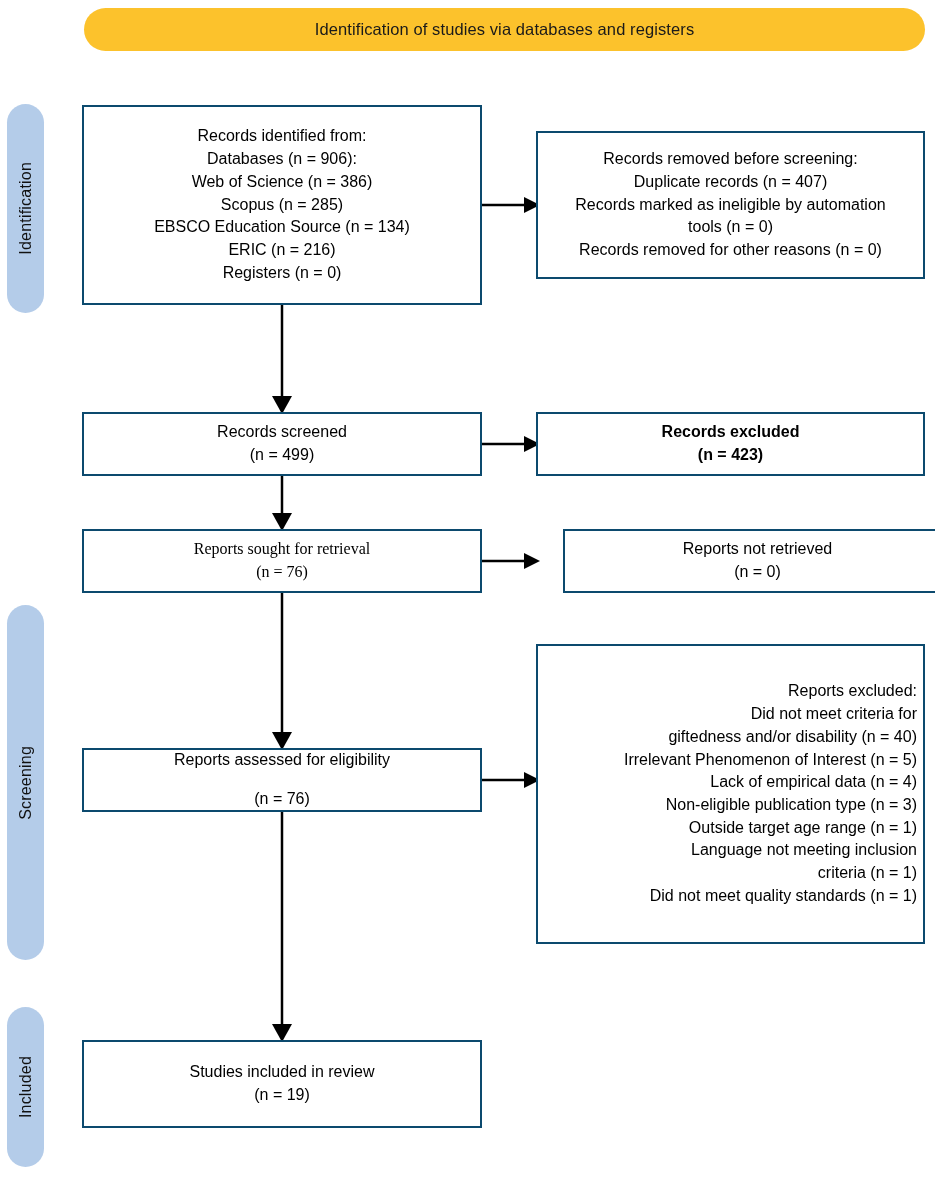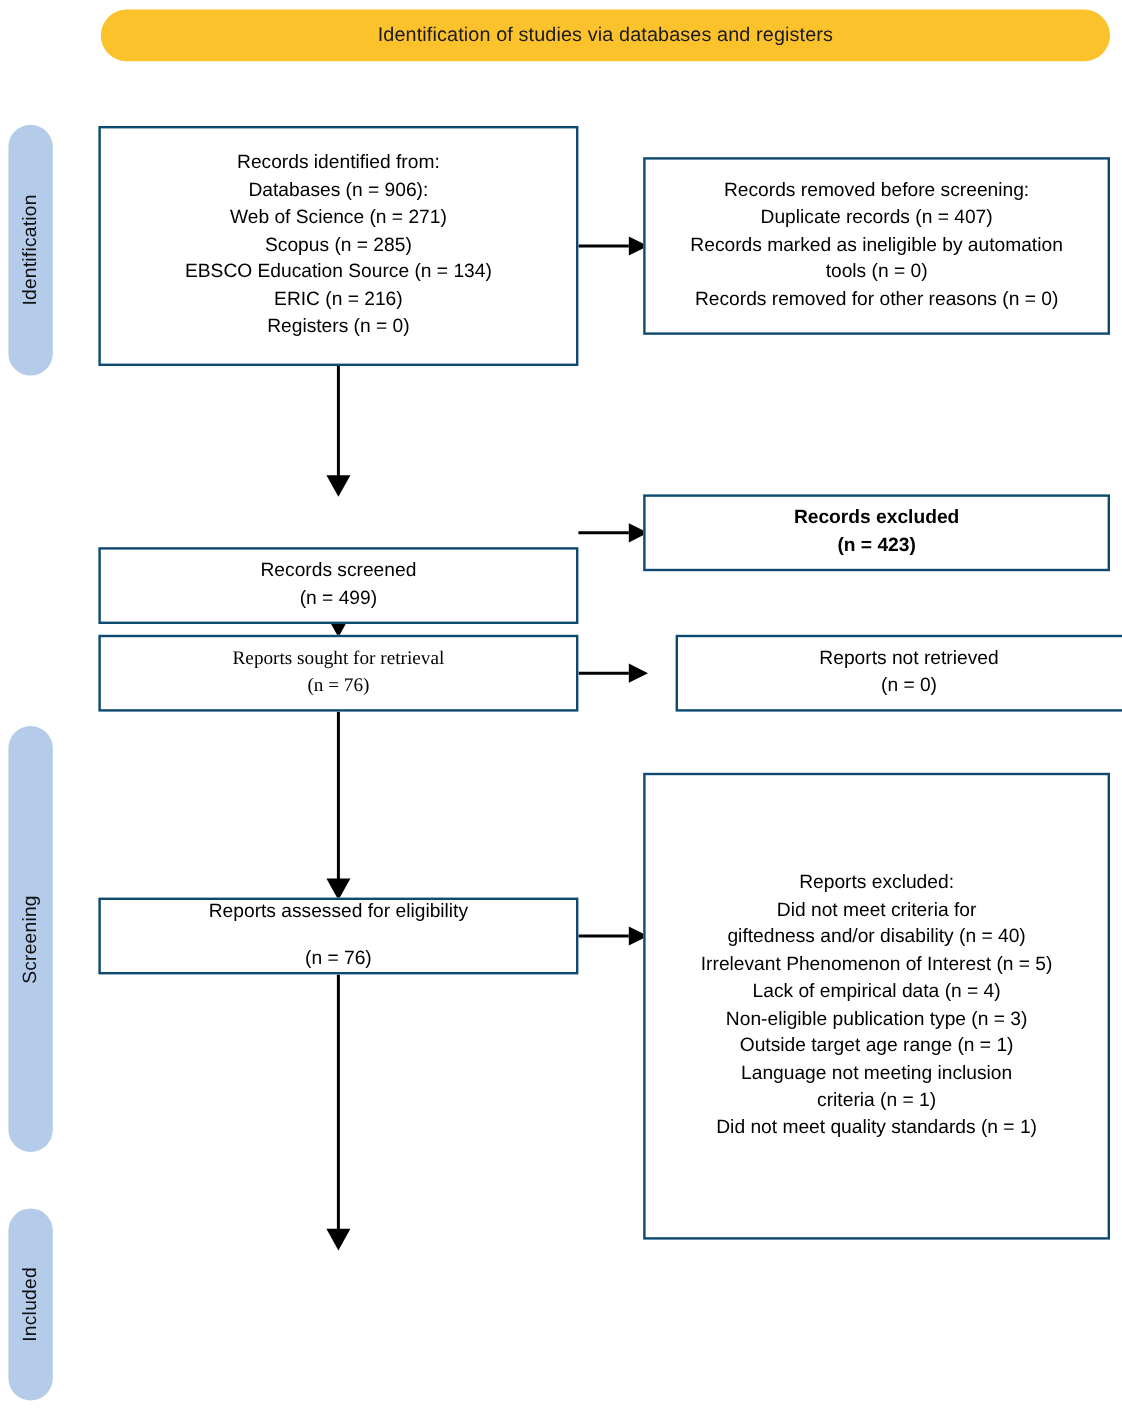--- a/index.html
+++ b/index.html
@@ -68,26 +68,26 @@
     text-align: center;
     font-size: 16px;
     line-height: 1.42;
     color: #000000;
     padding: 2px 6px;
   }
   .node .line { display: block; white-space: nowrap; }
 
   .n-identified   { left: 82px;  top: 105px;  width: 400px; height: 200px; }
   .n-removed      { left: 536px; top: 131px;  width: 389px; height: 148px; }
-  .n-screened     { left: 82px;  top: 412px;  width: 400px; height: 64px; margin-top: 44px;  }
+  .n-screened     { left: 82px;  top: 412px;  width: 400px; height: 64px;  }
   .n-excluded     { left: 536px; top: 412px;  width: 389px; height: 64px; font-weight: bold;  }
   .n-sought       { left: 82px;  top: 529px;  width: 400px; height: 64px; font-family: Liberation Serif, serif;  }
   .n-notretrieved { left: 536px; top: 529px;  width: 389px; height: 64px; margin-left: 27px;  }
   .n-assessed     { left: 82px;  top: 748px;  width: 400px; height: 64px; gap: 16px;  }
-  .n-repexcluded  { left: 536px; top: 644px;  width: 389px; height: 389px; }
+  .n-repexcluded  { left: 536px; top: 644px;  width: 389px; height: 300px; align-items: flex-end; }
   .n-included     { left: 82px;  top: 1040px; width: 400px; height: 88px;  }
 
   .conn { position: absolute; }
   .conn svg { display: block; }
 </style>
 </head>
 <body>
 
 <div id="diagram">
 
@@ -130,21 +130,21 @@
       <polygon points="524,772 540,780 524,788" fill="#000"></polygon>
 
       <line x1="282" y1="812" x2="282" y2="1026" stroke="#000" stroke-width="2.5"></line>
       <polygon points="272,1024 292,1024 282,1042" fill="#000"></polygon>
     </svg>
   </div>
 
   <div class="node n-identified">
     <span class="line">Records identified from:</span>
     <span class="line">Databases (n = 906):</span>
-    <span class="line">Web of Science (n = 271)</span>
+    <span class="line">Web of Science (n = 386)</span>
     <span class="line">Scopus (n = 285)</span>
     <span class="line">EBSCO Education Source (n = 134)</span>
     <span class="line">ERIC (n = 216)</span>
     <span class="line">Registers (n = 0)</span>
   </div>
 
   <div class="node n-removed">
     <span class="line">Records removed before screening:</span>
     <span class="line">Duplicate records (n = 407)</span>
     <span class="line">Records marked as ineligible by automation</span>
@@ -183,14 +183,18 @@
     <span class="line">giftedness and/or disability (n = 40)</span>
     <span class="line">Irrelevant Phenomenon of Interest (n = 5)</span>
     <span class="line">Lack of empirical data (n = 4)</span>
     <span class="line">Non-eligible publication type (n = 3)</span>
     <span class="line">Outside target age range (n = 1)</span>
     <span class="line">Language not meeting inclusion</span>
     <span class="line">criteria (n = 1)</span>
     <span class="line">Did not meet quality standards (n = 1)</span>
   </div>
 
+  <div class="node n-included">
+    <span class="line">Studies included in review</span>
+    <span class="line">(n = 19)</span>
+  </div>
 
 </div>
 
 </body></html>

